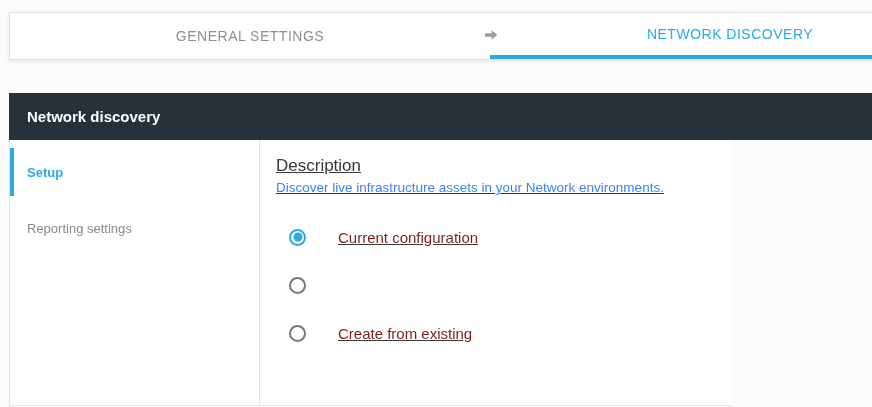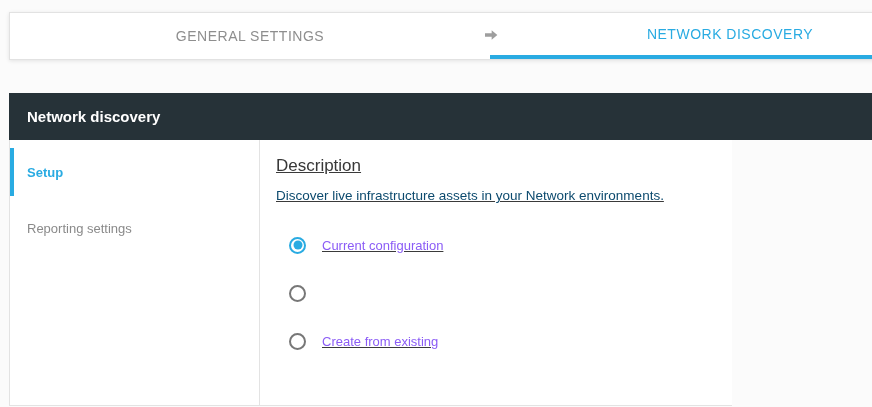--- a/index.html
+++ b/index.html
@@ -81,22 +81,22 @@
   .main {
     flex:1 1 auto;
     padding:16px 20px 0 16px;
     text-decoration:underline;
   }
   .main h2 {
     font-size:17px; font-weight:400; color:#383838;
     line-height:20px;
   }
   .main .desc {
-    margin-top:12px;
-    font-size:13.5px; color:#0c4a6e;
+    margin-top:4px;
+    font-size:13.5px; color:#3b82f6;
     line-height:16px;
   }
   .options { margin-top:17px; }
   .option-row {
     height:48px;
     display:flex; align-items:center;
     cursor:pointer;
   }
   .radio {
     width:17px; height:17px; border-radius:50%;
@@ -107,22 +107,22 @@
   }
   .option-row.selected .radio { border-color:#29abe2; }
   .option-row.selected .radio::after {
     content:"";
     position:absolute; left:50%; top:50%;
     width:9px; height:9px; border-radius:50%;
     background:#29abe2;
     transform:translate(-50%,-50%);
   }
   .option-label {
-    margin-left:16px;
-    font-size:13px; color:#8b5cf6;
+    margin-left:32px;
+    font-size:15px; color:#7f1d1d;
   }
 </style>
 </head>
 <body>
 
 <div class="stepper">
   <div class="stepper-tab">
     <span>GENERAL SETTINGS</span>
   </div>
   <div class="stepper-tab active">

